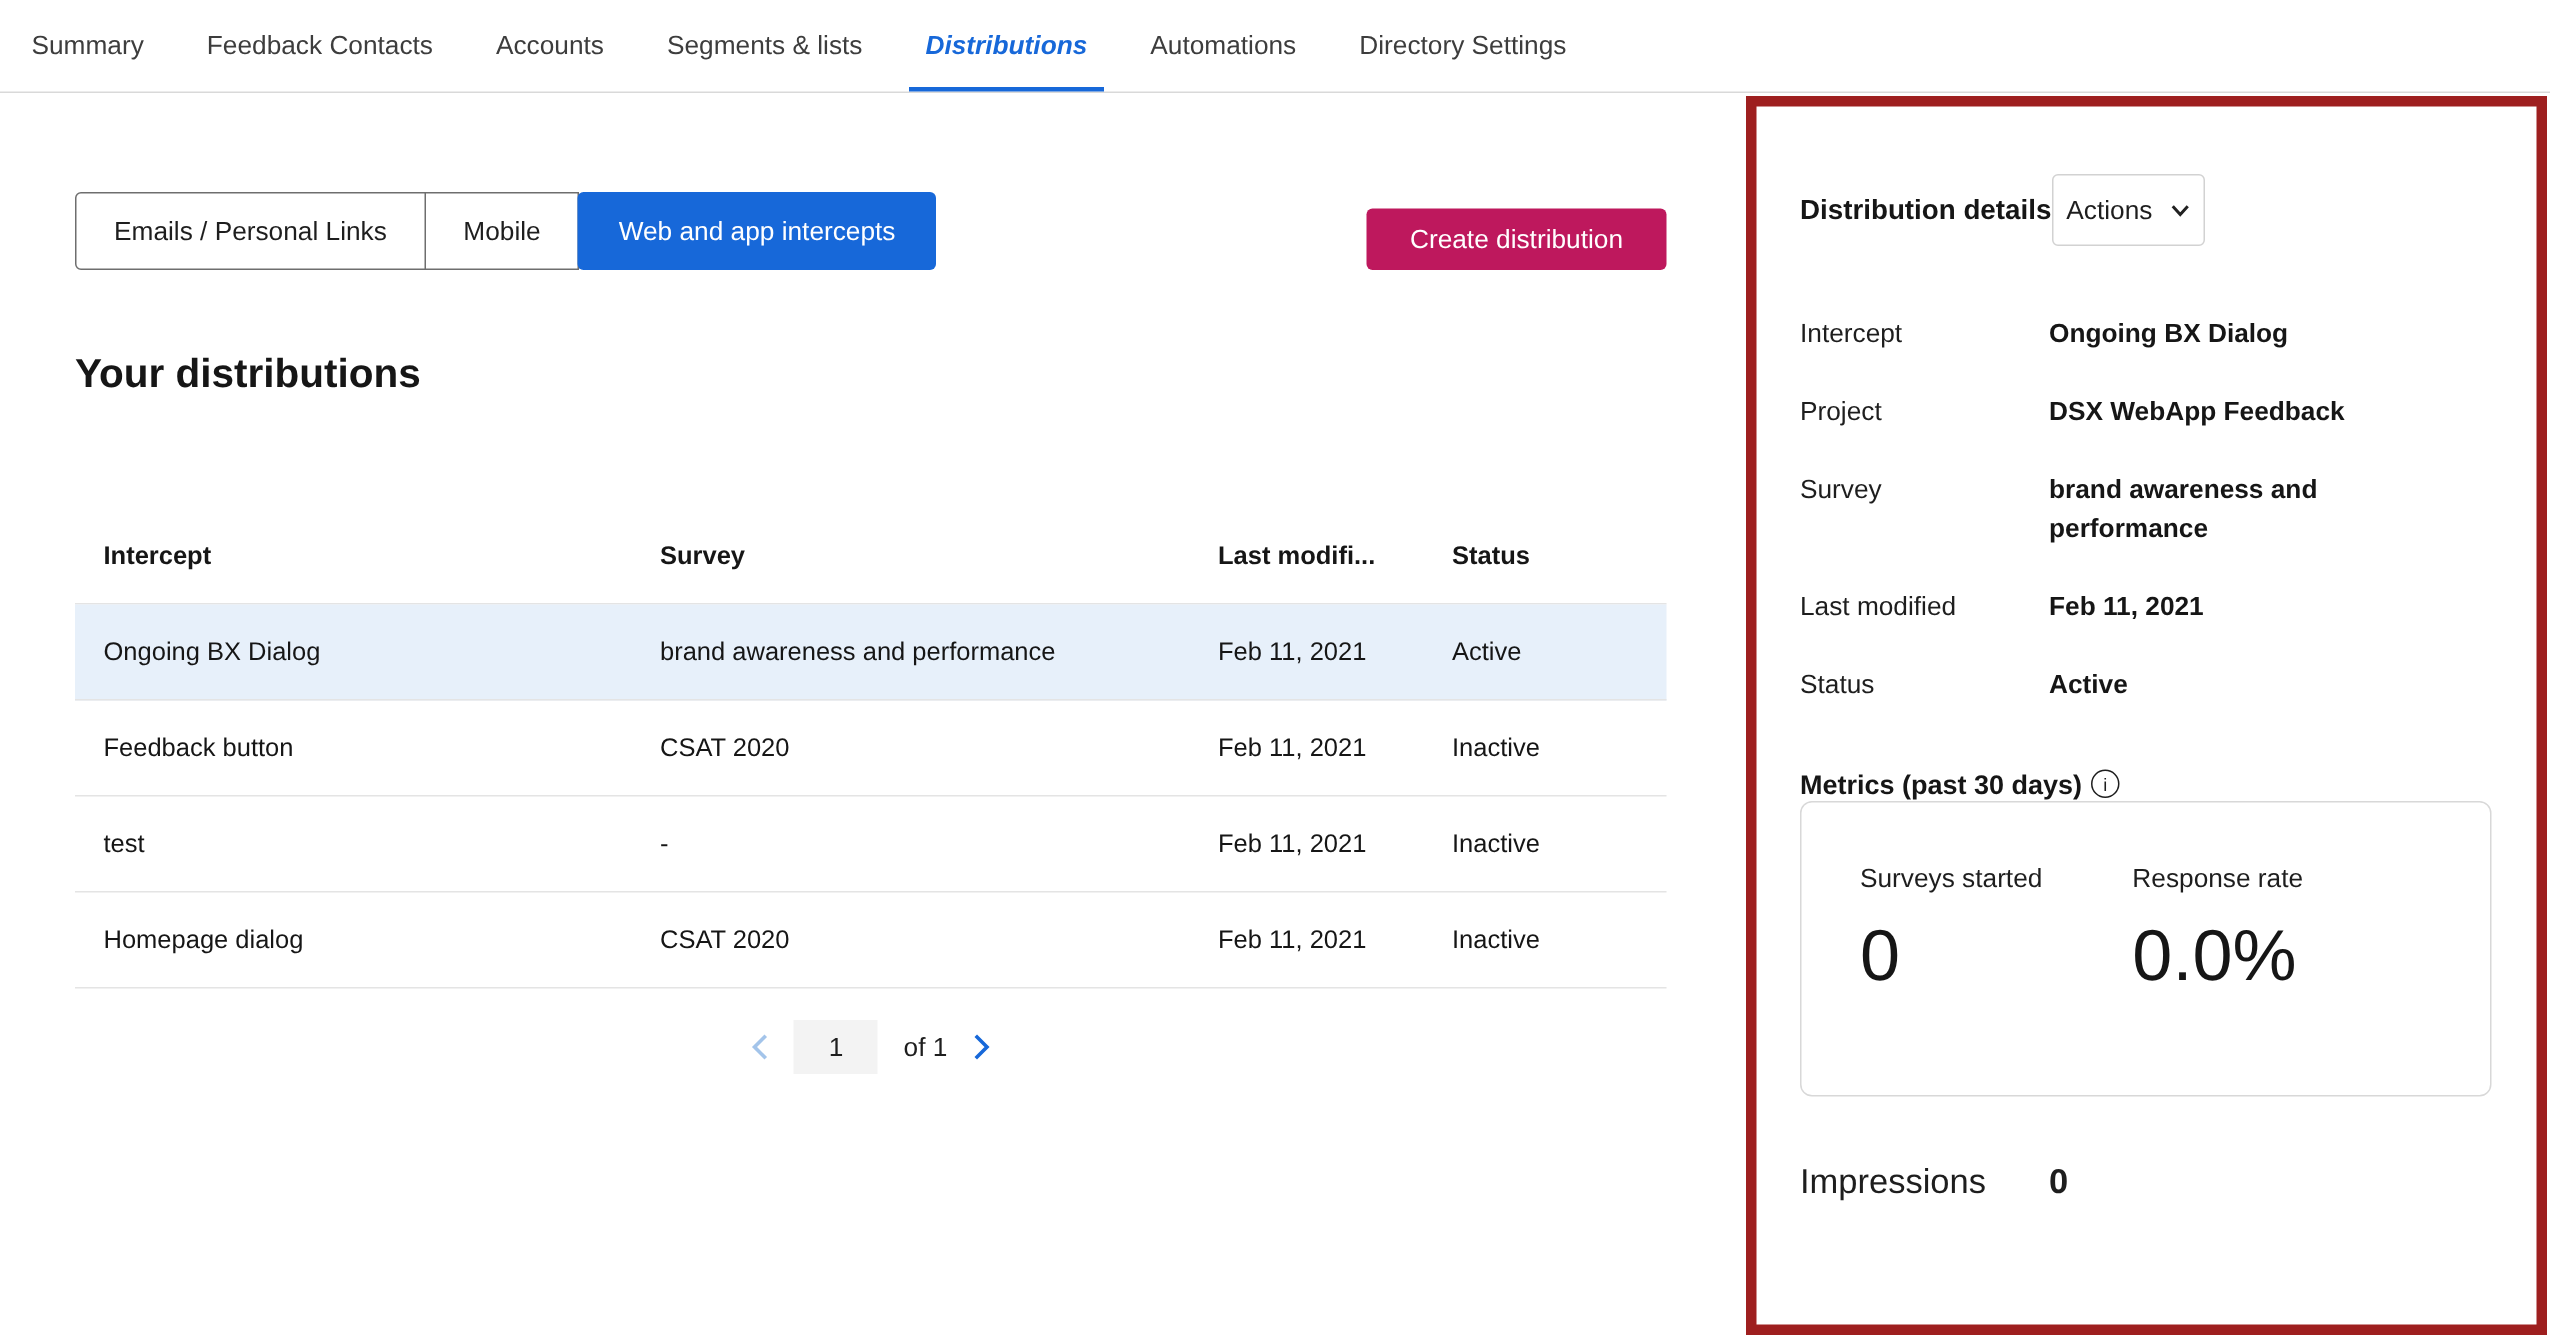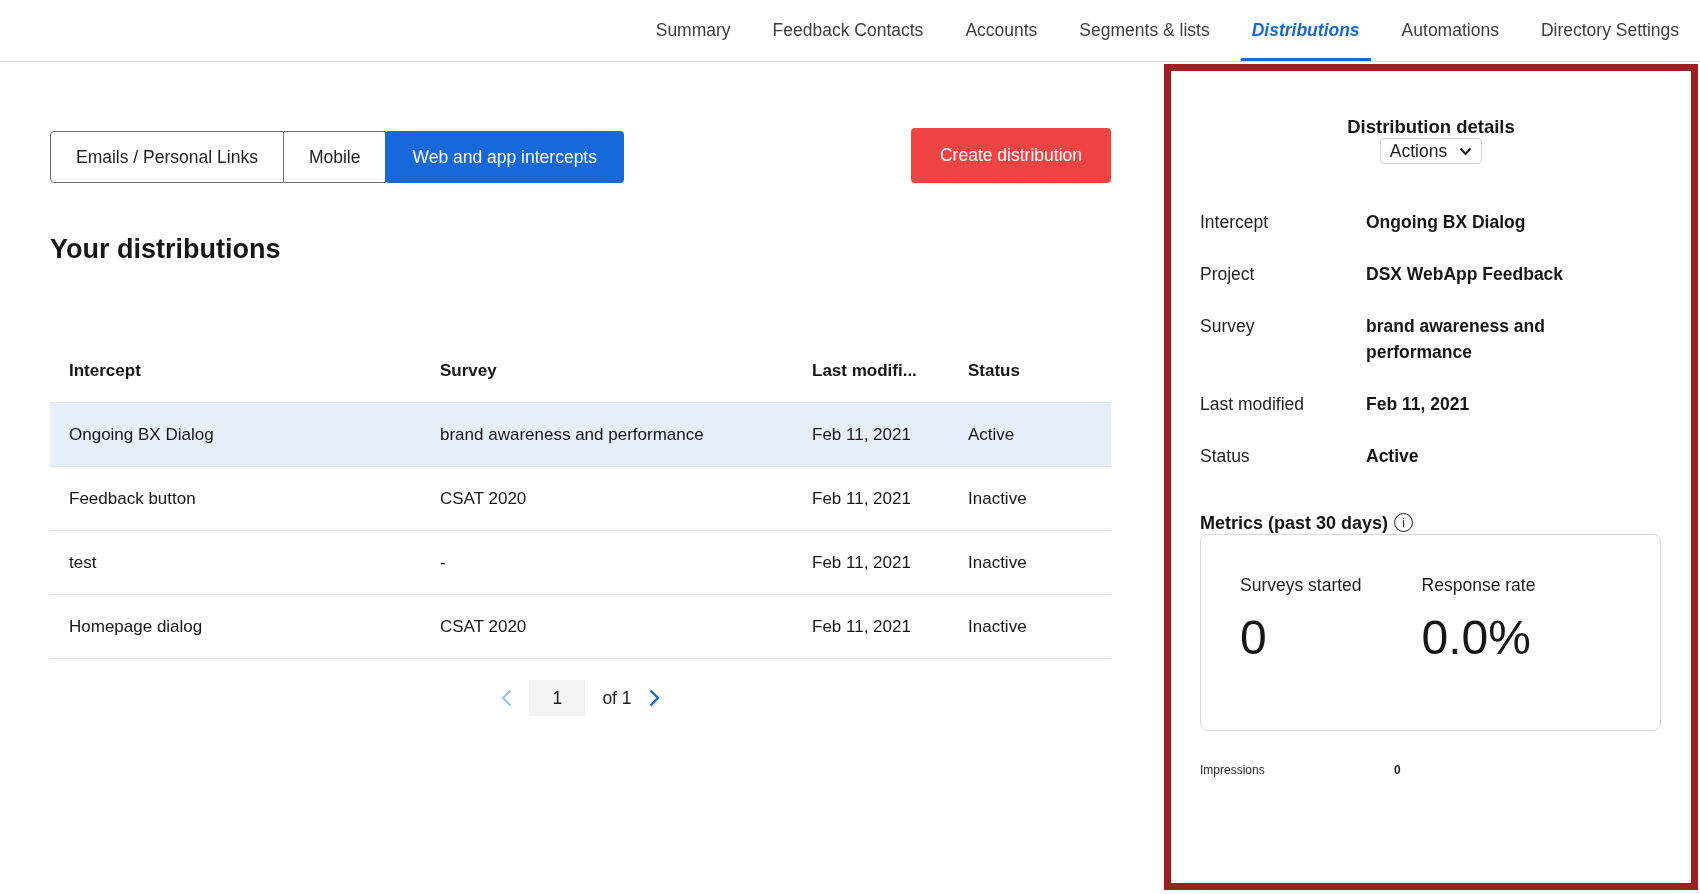--- a/index.html
+++ b/index.html
@@ -10,23 +10,22 @@
     color: #1e1e1e;
     position: relative;
     overflow: hidden;
   }
 
   
   .topnav {
     display: flex;
     align-items: stretch;
     height: 62px;
-    padding-left: 31px;
+    padding-left: 0;
     border-bottom: 1px solid #d9d9d9;
-    justify-content: flex-end;
   }
   .topnav .tab {
     display: flex;
     align-items: center;
     padding: 0 21px;
     font-size: 17.5px;
     color: #3d3d3d;
     position: relative;
     cursor: pointer;
     white-space: nowrap;
@@ -68,24 +67,24 @@
   .seg-btn.mid { border-left: none; }
   .seg-btn.active {
     background: #1768d9;
     border: none;
     color: #ffffff;
     border-radius: 4px;
     margin-left: -1px;
     padding: 12px 27px;
   }
   .primary-btn {
-    height: 55px;
+    height: 41px;
     display: flex; align-items: center;
     padding: 8px 29px;
-    background: #ef4444;
+    background: #be185d;
     color: #ffffff;
     font-size: 17.5px;
     border: none;
     border-radius: 4px;
     cursor: pointer;
   }
 
   
   .page-heading {
     position: absolute;
@@ -147,24 +146,23 @@
   }
 
   
   .details-panel {
     position: absolute;
     left: 1200px; top: 116px;
     width: 462px;
   }
   .dp-header {
     display: flex;
-    justify-content: center;
+    justify-content: flex-start;
     align-items: center;
     height: 48px;
-    flex-direction: column;
   }
   .dp-title { font-size: 18.5px; font-weight: bold; color: #161616; }
   .actions-btn {
     height: 48px;
     display: flex; align-items: center; gap: 12px;
     padding: 0 9px;
     background: #ffffff;
     border: 1px solid #d2d2d2;
     border-radius: 4px;
     font-size: 17.5px;
@@ -201,24 +199,23 @@
     border: 1px solid #d8d8d8;
     border-radius: 8px;
     display: flex;
     gap: 60px;
     padding: 40px 0 0 39px;
   }
   .metric-label { font-size: 17.5px; color: #1e1e1e; }
   .metric-value { font-size: 48px; font-weight: 400; color: #161616; margin-top: 14px; }
 
   .impressions-row {
-    margin-top: 32px;
-    display: flex;
-    font-size: 12px;
-    gap: 28px;
+    margin-top: 43px;
+    display: flex;
+    font-size: 23px;
   }
   .impressions-row .f-label { width: 166px; flex: none; }
   .impressions-row .f-value { font-weight: bold; }
 
   svg { display: block; }
 </style>
 </head>
 <body>
 
 <div class="topnav">

